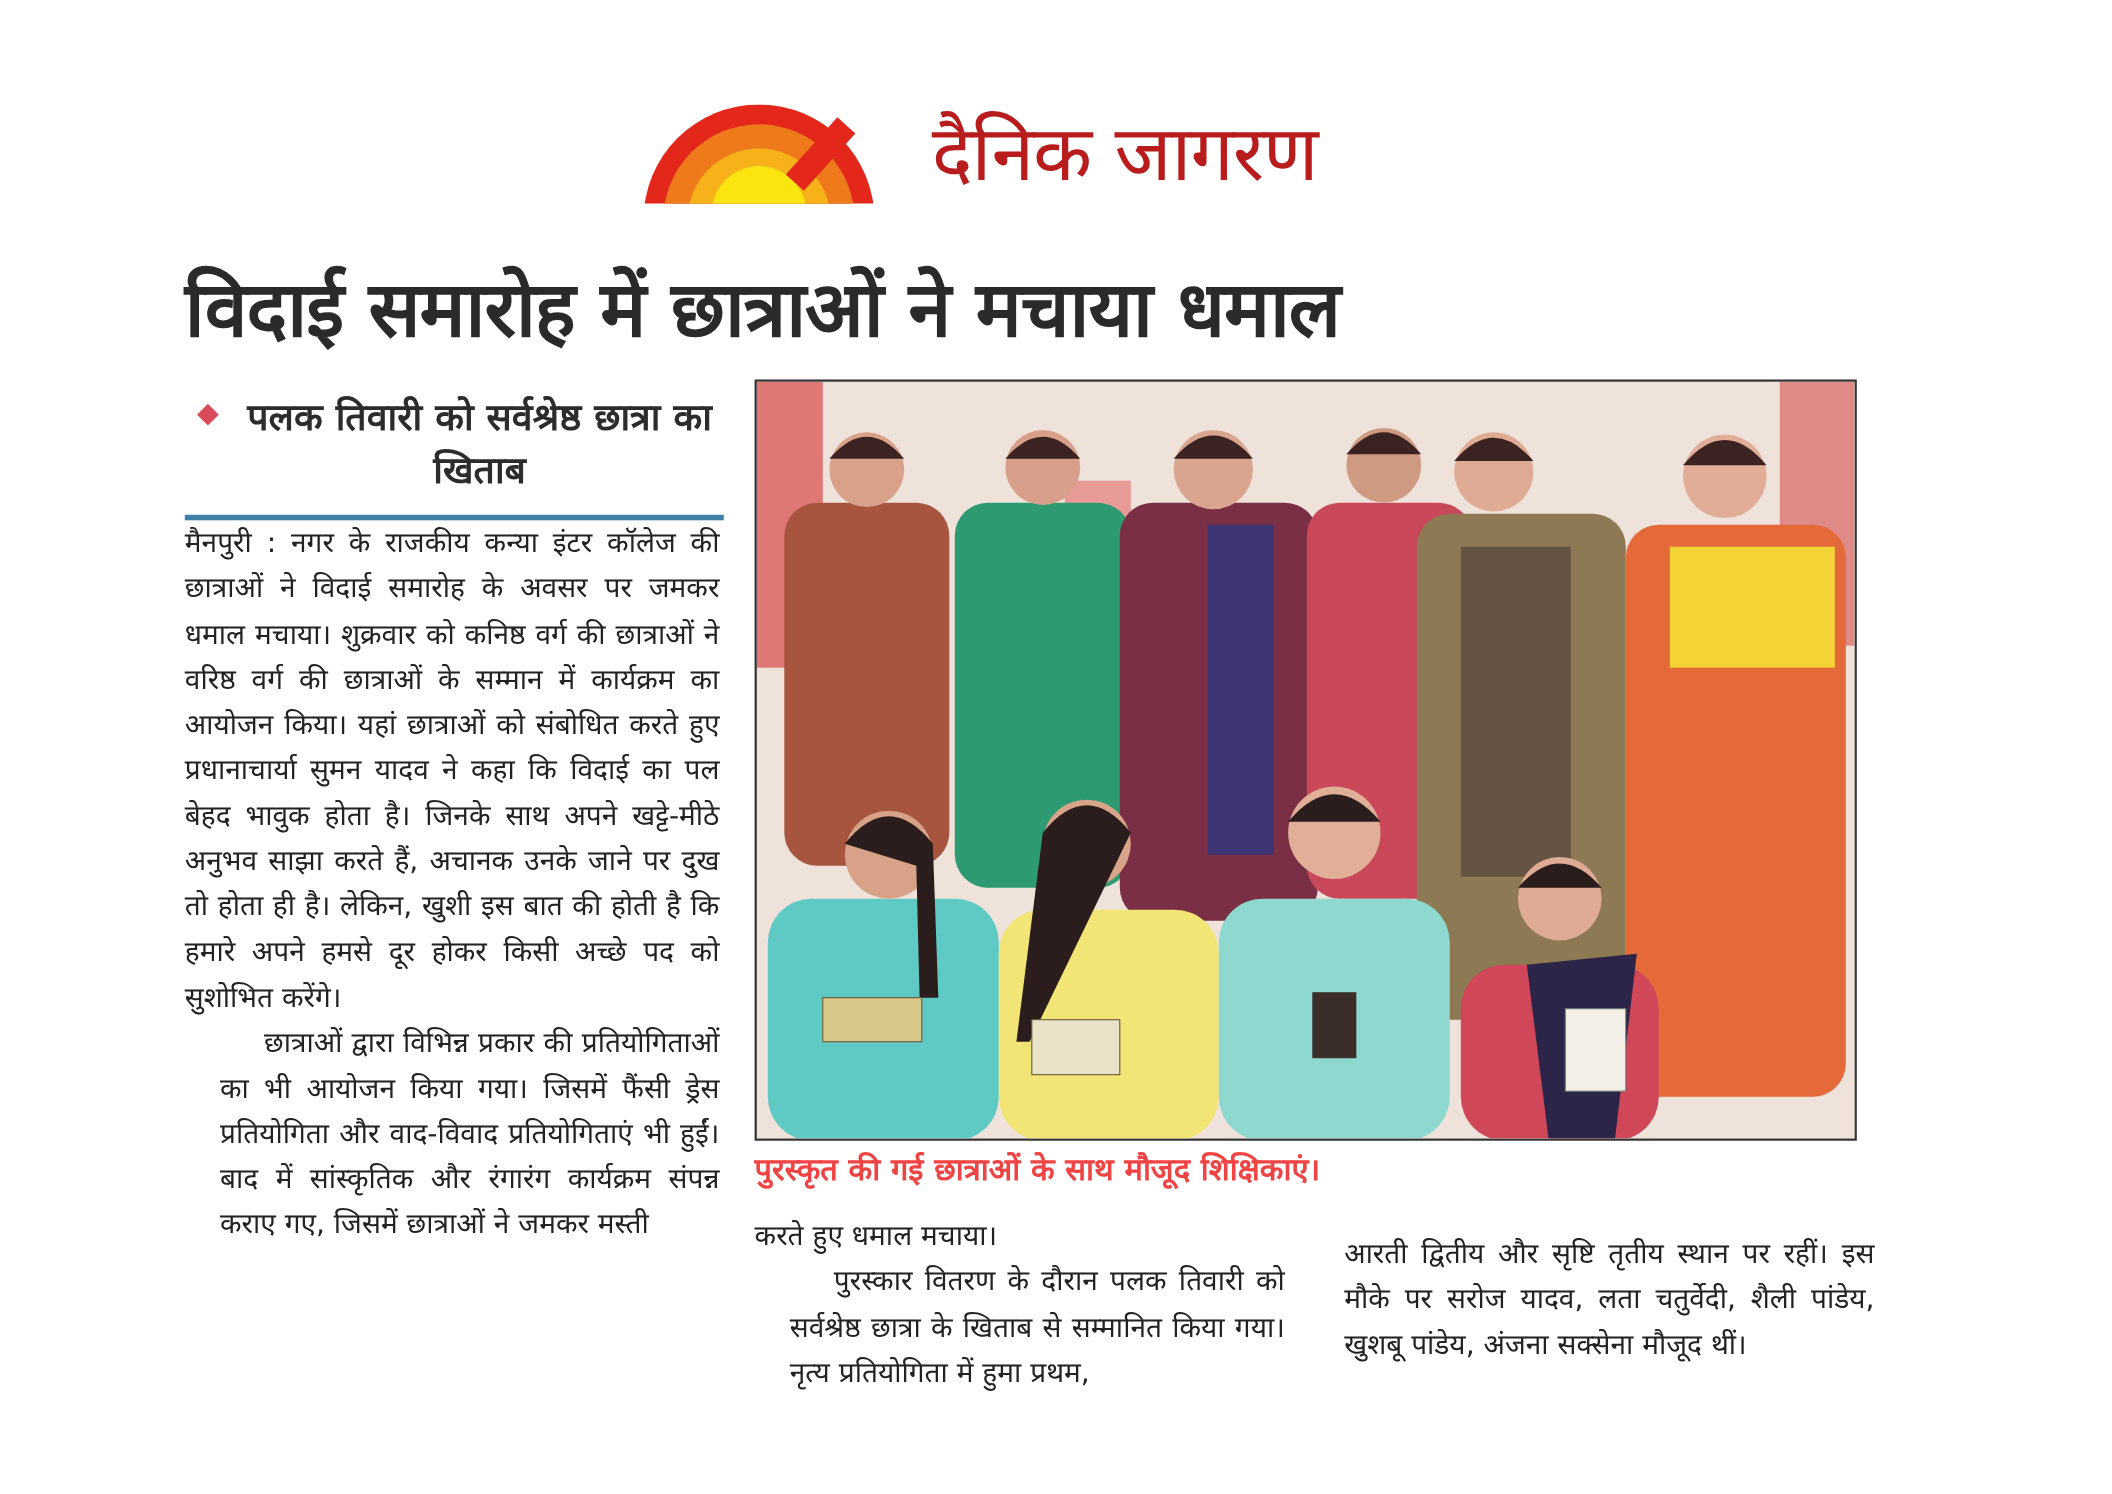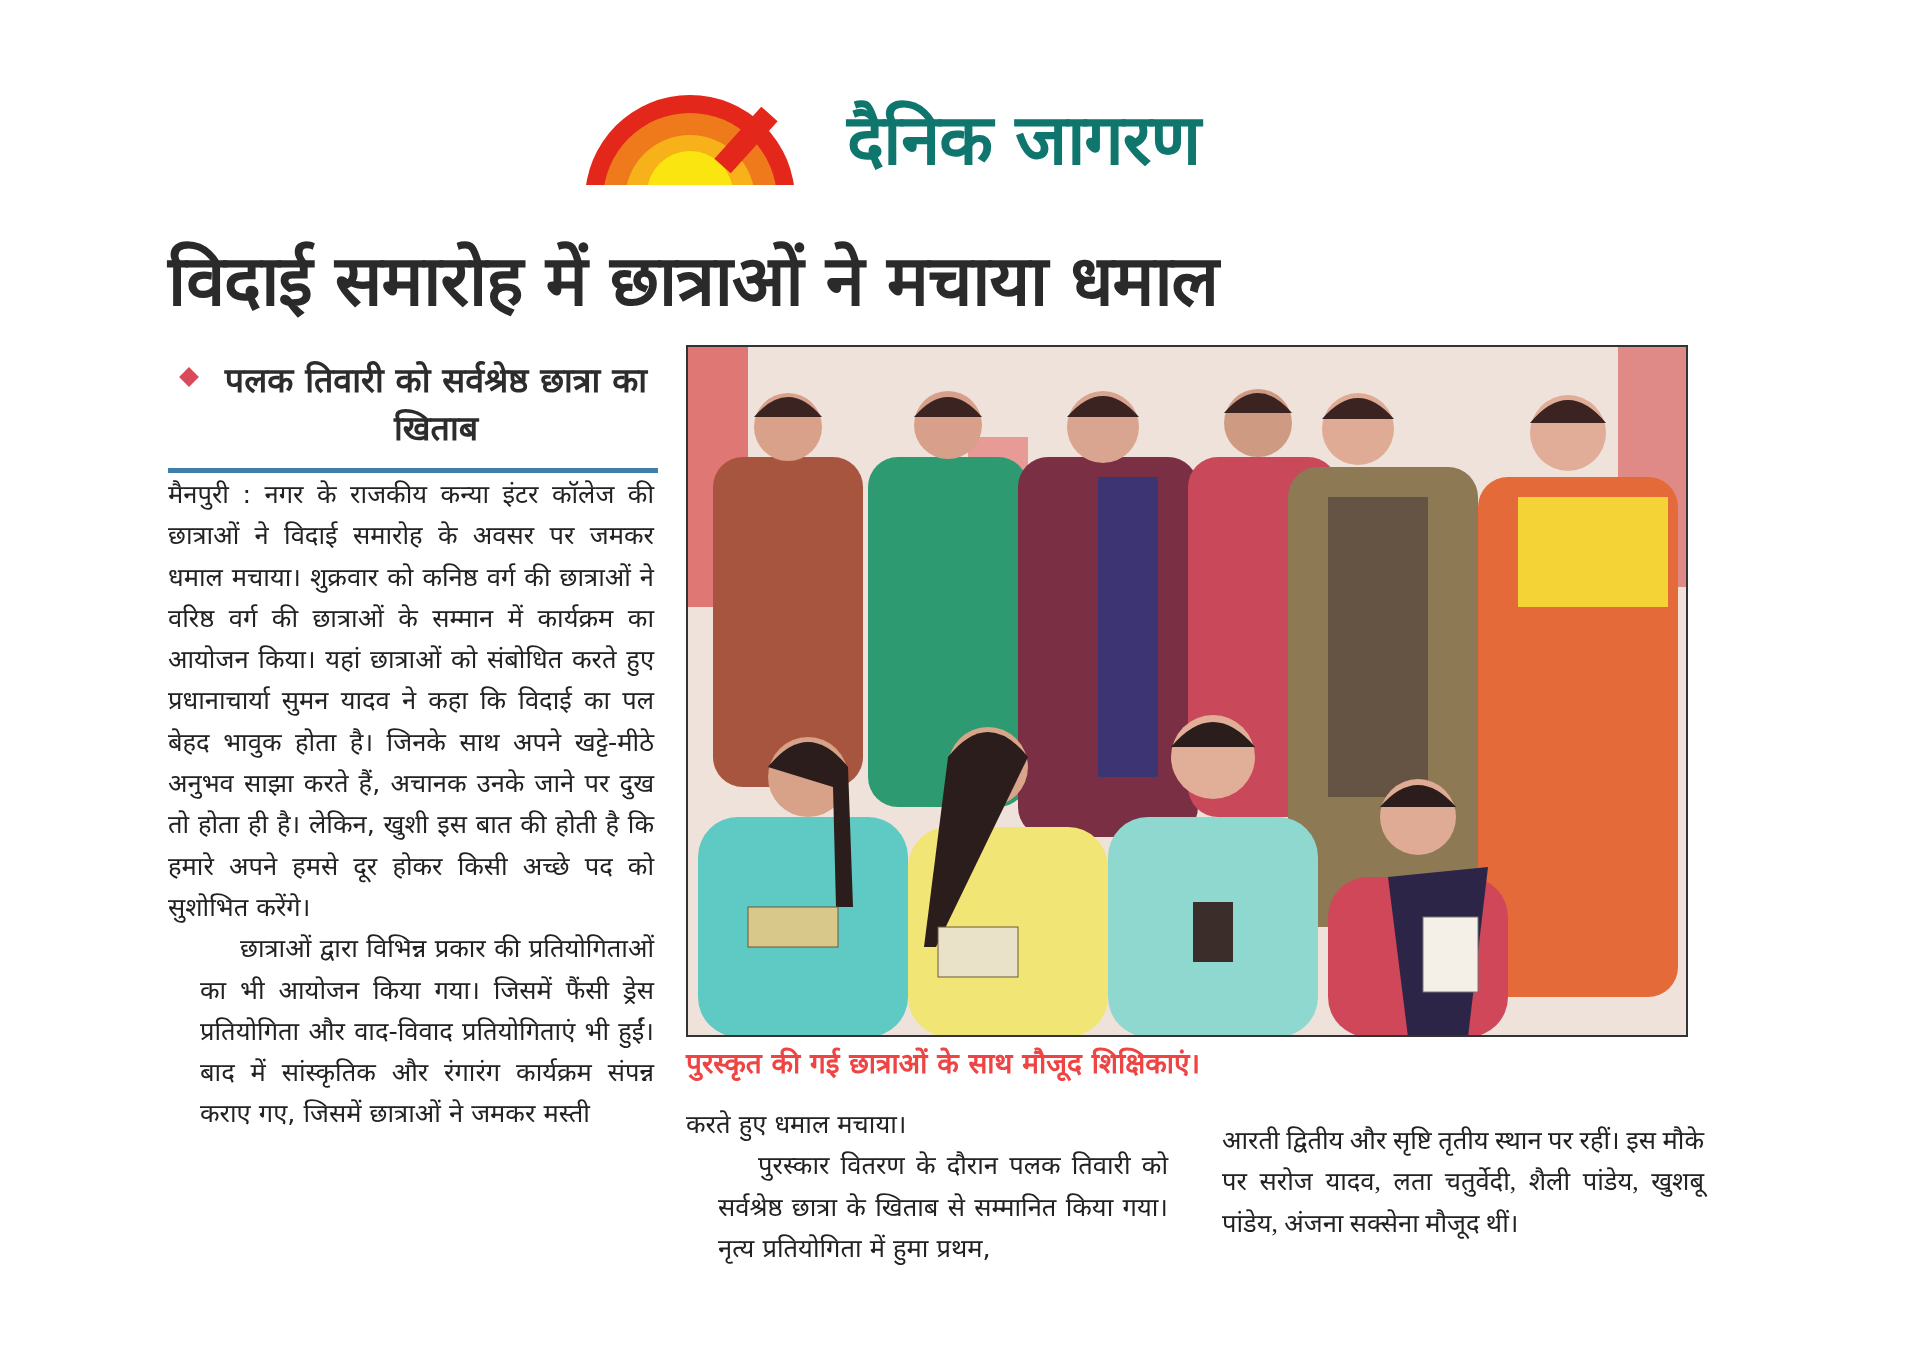--- a/index.html
+++ b/index.html
@@ -1,36 +1,36 @@
 <!DOCTYPE html>
 <html><head>
 <meta charset="utf-8">
 <style>
   html, body { margin:0; padding:0; }
   body { width:1920px; height:1358px; background:#ffffff; position:relative; overflow:hidden;
          font-family:"DejaVu Sans", sans-serif; color:#1e1e1e; }
   .masthead { position:absolute; left:585px; top:95px; width:660px; height:90px; }
   .logo { position:absolute; left:0; top:0; width:210px; height:90px; overflow:hidden; }
   .logo .ring { position:absolute; left:0; top:0; width:210px; height:210px; border-radius:50%; }
-  .paper-name { position:absolute; left:262px; top:0; font-size:70px; font-weight:bold; color:#0f766e;
+  .paper-name { position:absolute; left:262px; top:0; font-size:70px; font-weight:normal; color:#b91c1c;
                 letter-spacing:-1px; line-height:90px; }
   .headline { position:absolute; left:168px; top:226px; width:1400px; font-size:70px; font-weight:bold;
               color:#2a2a2a; line-height:110px; letter-spacing:-1px; white-space:nowrap; }
   .subhead { position:absolute; left:186px; top:356px; width:470px; font-size:34px; font-weight:bold;
              color:#2c2c2c; line-height:48px;text-align:center; }
   .subhead .bullet { position:absolute; left:-4px; top:14px; width:14px; height:14px; background:#d94a5a;
                      transform:rotate(45deg); }
   .subhead .text { padding-left:30px; display:block; }
   .rule { position:absolute; left:168px; top:468px; width:490px; height:5px; background:#3f7fa8; }
   .col { position:absolute; font-size:25.5px; line-height:41.3px; color:#222; text-align:justify; }
   .col p { margin:0; }
   .col .indent { text-indent:40px;margin-left:32px; }
   .col1 { left:168px; top:474px; width:486px; }
   .col2 { left:686px; top:1104px; width:482px; }
-  .col3 { left:1222px; top:1120px; width:482px;font-family:Liberation Serif, serif; }
+  .col3 { left:1222px; top:1120px; width:482px; }
   .dateline { font-weight:normal; }
   .photo { position:absolute; left:686px; top:345px; width:998px; height:688px; border:2px solid #333;
            overflow:hidden; background:#f1e6de; }
   .caption { position:absolute; left:686px; top:1043px; font-size:28px; font-weight:bold; color:#ef4444;
              white-space:nowrap; }
 </style>
 </head>
 <body>
 
 <div class="masthead">

